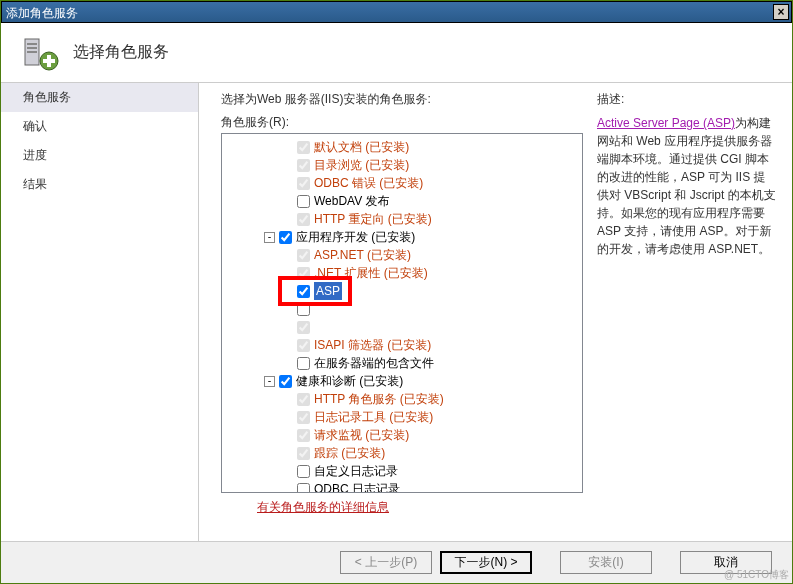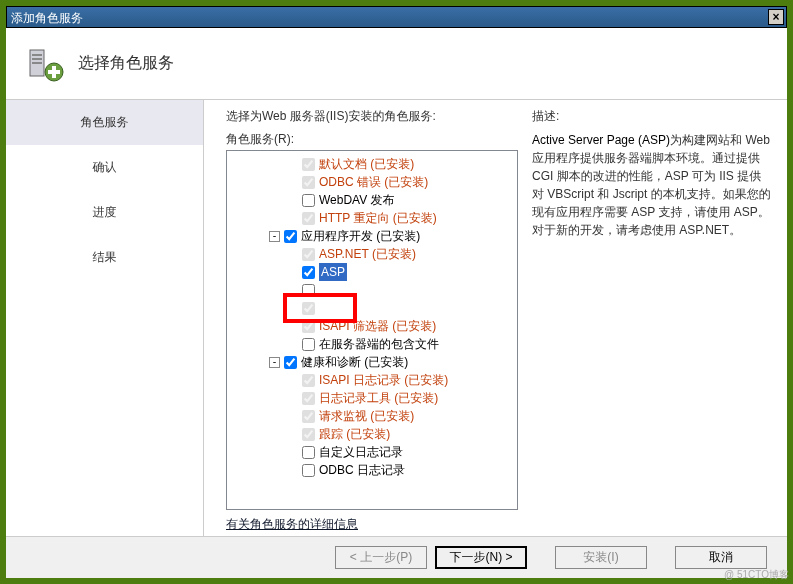--- a/index.html
+++ b/index.html
@@ -1,45 +1,45 @@
 <!DOCTYPE html>
 <html><head>
 <meta charset="utf-8">
 <style>
 * { box-sizing: border-box; margin: 0; padding: 0; font-family: "Microsoft YaHei", SimSun, Arial, sans-serif; font-size: 12px; }
 body { background: #ece9d8; }
-.window { width: 793px; height: 584px; background: #fff; position: relative; border: 6px solid #4d7c0f; }
+.window { width: 793px; height: 584px; background: #fff; position: relative; border: 1px solid #4d7c0f; }
 .titlebar { background: linear-gradient(#3a6ea5, #2a5a8a); color: #fff; height: 22px; line-height: 22px; padding: 0 4px; border: 1px solid #000; position: relative; }
 .titlebar .close { position: absolute; right: 2px; top: 2px; width: 16px; height: 16px; background: #d4d0c8; border: 1px solid #000; color: #000; text-align: center; line-height: 14px; font-weight: bold; font-family: Arial; cursor: pointer; }
-.header { height: 72px; padding: 10px 18px; display: flex; align-items: center; border-bottom: 1px solid #ccc; }
+.header { height: 60px; padding: 10px 18px; display: flex; align-items: center; border-bottom: 1px solid #ccc; }
 .header .icon { width: 40px; height: 40px; margin-right: 14px; position: relative; }
 .header h1 { font-size: 16px; font-weight: normal; color: #333; }
 .body { display: flex; height: 460px; }
 .sidebar { width: 198px; background: #fff; border-right: 1px solid #ccc; padding: 0; }
-.sidebar .nav-item { padding: 14px 22px; color: #333; cursor: pointer; text-align: center; }
+.sidebar .nav-item { padding: 6px 22px; color: #333; cursor: pointer; }
 .sidebar .nav-item.active { background: #e8e8f0; color: #333; font-weight: normal; }
 .main { flex: 1; display: flex; padding: 8px 10px 4px 22px; }
-.tree-panel { width: 292px; display: flex; flex-direction: column; }
+.tree-panel { width: 362px; display: flex; flex-direction: column; }
 .tree-panel .intro { color: #333; margin-bottom: 6px; }
 .tree-panel .label { color: #333; margin-bottom: 2px; }
 .tree-container { border: 1px solid #828790; height: 360px; overflow-y: scroll; background: #fff; position: relative; padding: 4px 0; }
 .tree-row { display: flex; align-items: center; height: 18px; line-height: 18px; white-space: nowrap; }
 .tree-row .toggle { width: 11px; height: 11px; border: 1px solid #888; text-align: center; line-height: 8px; font-size: 10px; margin-right: 4px; cursor: pointer; font-family: monospace; }
 .tree-row .toggle-space { width: 15px; display: inline-block; }
 .tree-row input[type=checkbox] { margin-right: 4px; width: 13px; height: 13px; }
 .tree-row input[type=checkbox]:disabled { opacity: 0.7; }
 .tree-row .node-label { color: #000; }
 .tree-row .node-label.disabled { color: #c2410c; }
 .tree-row .node-label.sel { background: #316ac5; color: #fff; padding: 0 2px; }
 .red-box { position: absolute; border: 4px solid #ff0000; pointer-events: none; }
-.tree-link { color: #0f172a; text-decoration: underline; margin-top: 6px; display: inline-block; cursor: pointer; }
+.tree-link { color: #b91c1c; text-decoration: underline; margin-top: 6px; display: inline-block; cursor: pointer; margin-left: 36px; }
 .desc-panel { flex: 1; padding: 0 6px 0 14px; }
 .desc-panel .desc-label { color: #333; margin-bottom: 6px; }
 .desc-panel .desc-text { color: #333; line-height: 1.5; word-break: break-all; }
-.desc-panel a { color: #000000; }
+.desc-panel a { color: #a21caf; text-decoration: underline; }
 .footer { position: absolute; bottom: 0; left: 0; right: 0; height: 42px; border-top: 1px solid #ccc; display: flex; justify-content: flex-end; align-items: center; padding: 0 20px; gap: 8px; background: #f0f0f0; }
 .footer button { width: 92px; height: 23px; background: #f0f0f0; border: 1px solid #888; cursor: pointer; }
 .footer button:disabled { color: #888; }
 .footer .sep { width: 12px; }
 .watermark { position: absolute; right: 4px; bottom: 2px; font-size: 10px; color: #aaa; }
 ::-webkit-scrollbar { width: 16px; background: #f0f0f0; }
 ::-webkit-scrollbar-thumb { background: #c0c0c0; border: 1px solid #888; }
 ::-webkit-scrollbar-button { background: #ddd; border: 1px solid #888; height: 16px; }
 </style>
 </head>
@@ -80,20 +80,25 @@
         <div class="label">角色服务(R):</div>
         <div class="tree-container" id="tree">
             <div class="tree-row" style="padding-left:60px">
               <span class="toggle-space"></span>
               <input type="checkbox" checked="" disabled="" style="">
               <span class="node-label disabled" style="">默认文档  (已安装)</span>
             </div>
             <div class="tree-row" style="padding-left:60px">
               <span class="toggle-space"></span>
               <input type="checkbox" checked="" disabled="" style="">
+              <span class="node-label disabled" style="">目录浏览  (已安装)</span>
+            </div>
+            <div class="tree-row" style="padding-left:60px">
+              <span class="toggle-space"></span>
+              <input type="checkbox" checked="" disabled="" style="">
               <span class="node-label disabled" style="">ODBC 错误  (已安装)</span>
             </div>
             <div class="tree-row" style="padding-left:60px">
               <span class="toggle-space"></span>
               <input type="checkbox" style="">
               <span class="node-label " style="">WebDAV 发布</span>
             </div>
             <div class="tree-row" style="padding-left:60px">
               <span class="toggle-space"></span>
               <input type="checkbox" checked="" disabled="" style="">
@@ -104,20 +109,25 @@
               <input type="checkbox" checked="" style="background: rgb(208, 208, 208);">
               <span class="node-label " style="">应用程序开发  (已安装)</span>
             </div>
             <div class="tree-row" style="padding-left:60px">
               <span class="toggle-space"></span>
               <input type="checkbox" checked="" disabled="" style="">
               <span class="node-label disabled" style="">ASP.NET  (已安装)</span>
             </div>
             <div class="tree-row" style="padding-left:60px">
               <span class="toggle-space"></span>
+              <input type="checkbox" checked="" disabled="" style="">
+              <span class="node-label disabled" style="">.NET 扩展性  (已安装)</span>
+            </div>
+            <div class="tree-row" style="padding-left:60px">
+              <span class="toggle-space"></span>
               <input type="checkbox" checked="" style="">
               <span class="node-label sel" style="">ASP</span>
             </div>
             <div class="tree-row" style="padding-left:60px">
               <span class="toggle-space"></span>
               <input type="checkbox" style="">
               <span class="node-label " style="visibility:hidden">CGI</span>
             </div>
             <div class="tree-row" style="padding-left:60px">
               <span class="toggle-space"></span>
@@ -134,21 +144,21 @@
               <span class="node-label " style="">在服务器端的包含文件</span>
             </div>
             <div class="tree-row" style="padding-left:42px">
               <span class="toggle">-</span>
               <input type="checkbox" checked="" style="background: rgb(208, 208, 208);">
               <span class="node-label " style="">健康和诊断  (已安装)</span>
             </div>
             <div class="tree-row" style="padding-left:60px">
               <span class="toggle-space"></span>
               <input type="checkbox" checked="" disabled="" style="">
-              <span class="node-label disabled" style="">ISAPI 日志记录  (已安装)</span>
+              <span class="node-label disabled" style="">HTTP 角色服务  (已安装)</span>
             </div>
             <div class="tree-row" style="padding-left:60px">
               <span class="toggle-space"></span>
               <input type="checkbox" checked="" disabled="" style="">
               <span class="node-label disabled" style="">日志记录工具  (已安装)</span>
             </div>
             <div class="tree-row" style="padding-left:60px">
               <span class="toggle-space"></span>
               <input type="checkbox" checked="" disabled="" style="">
               <span class="node-label disabled" style="">请求监视  (已安装)</span>

